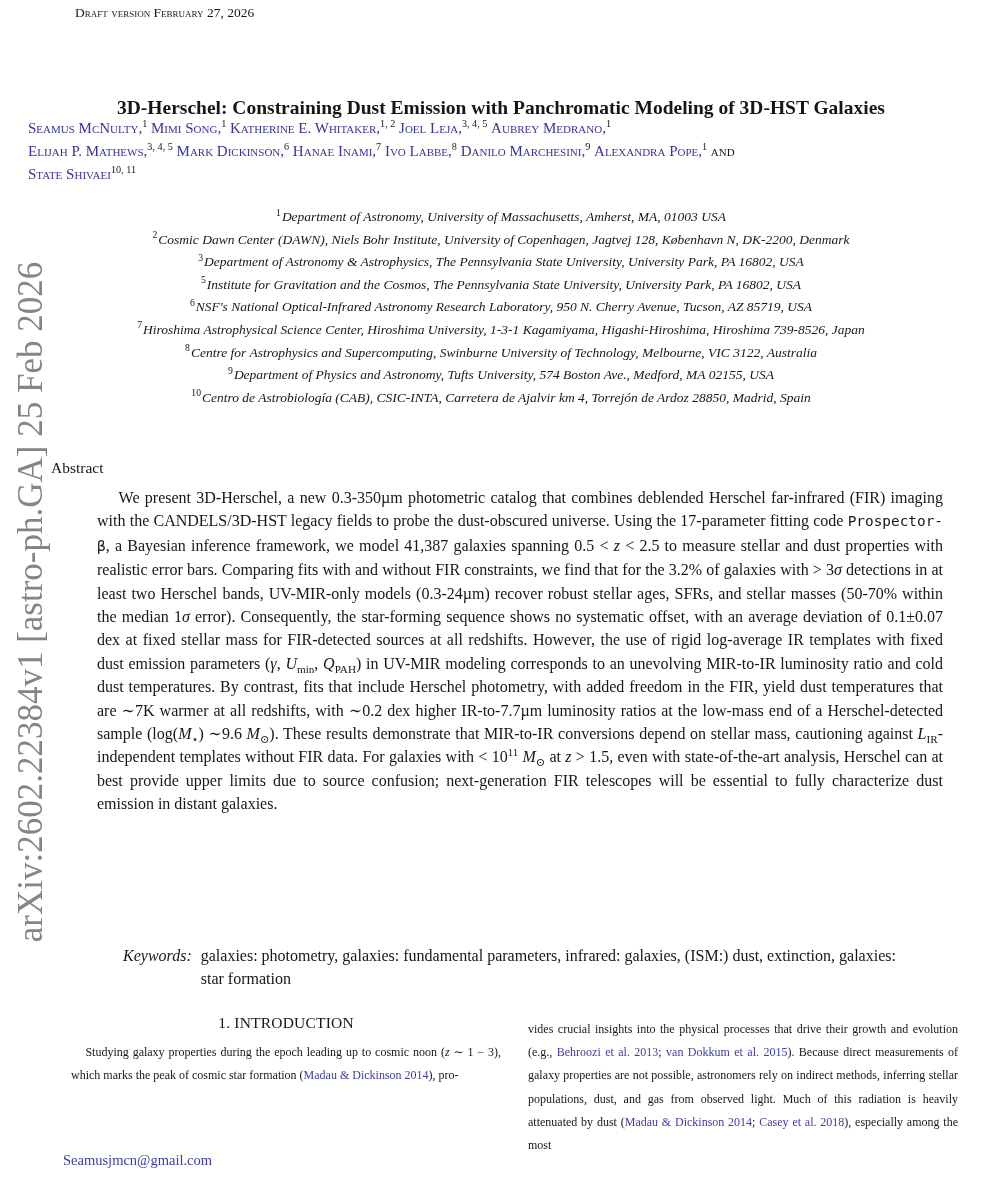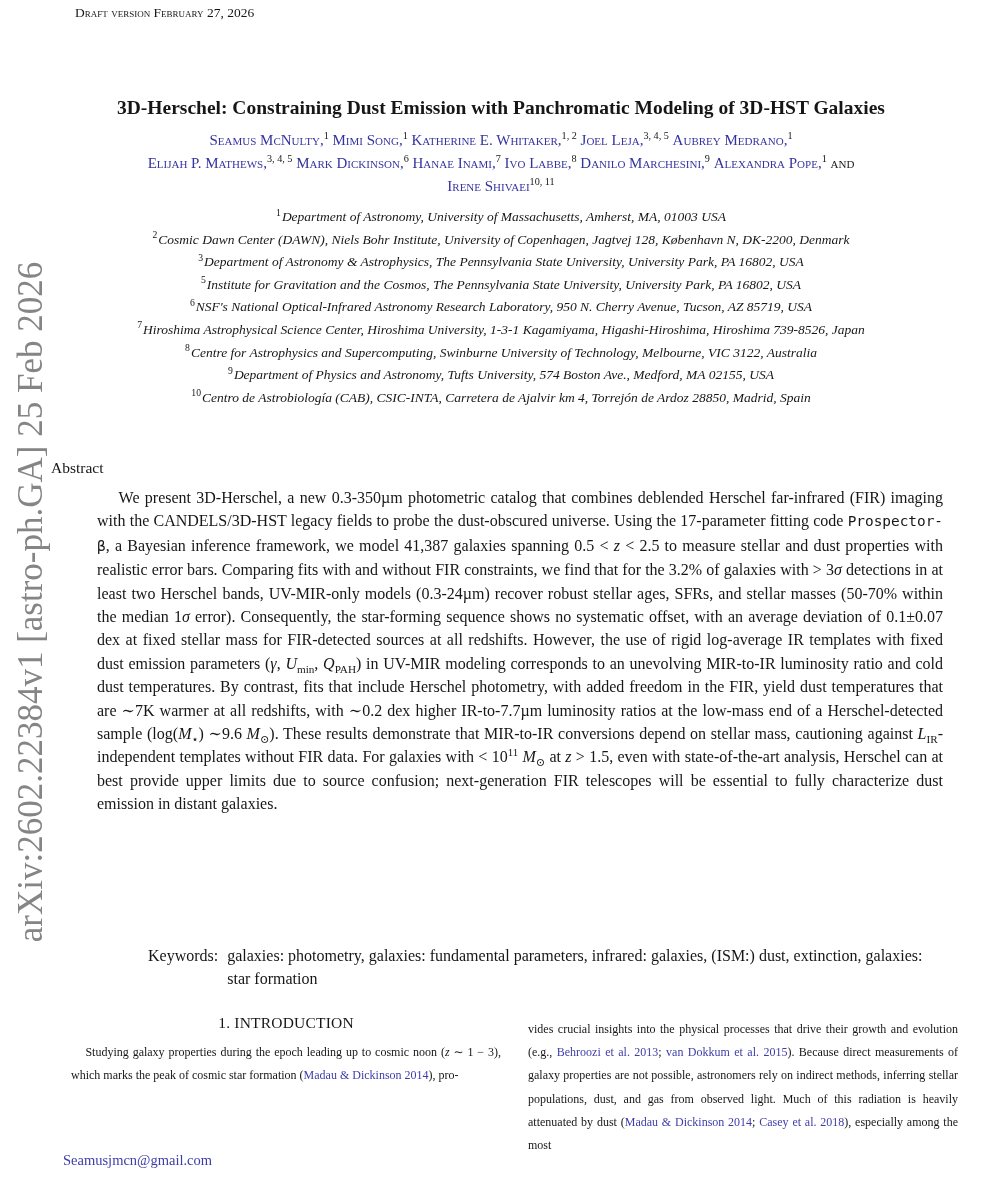--- a/index.html
+++ b/index.html
@@ -20,21 +20,21 @@
   .doc-header{position:absolute;left:75px;top:4px;font-size:13.5px;line-height:17px;}
   .doc-header .sc-line{font-variant:small-caps;}
   .seg-latex-a{font-size:0.72em;vertical-align:0.28em;margin:0 -0.06em 0 -0.12em;display:inline-block;}
   .seg-latex-e{font-size:0.9em;vertical-align:-0.22em;margin:0 -0.04em 0 -0.08em;display:inline-block;}
   .seg-b{font-weight:bold;}
   .paper-title{
     position:absolute;top:96px;left:51px;width:900px;text-align:center;
     font-weight:bold;font-size:19.5px;line-height:24px;
   }
   .authors{
-    position:absolute;top:129px;left:28px;width:946px;text-align:center;
+    position:absolute;top:117px;left:28px;width:946px;text-align:left;
     font-size:15px;line-height:23px;
   }
   .seg-author{color:var(--author-link);font-variant:small-caps;}
   .seg-sc{font-variant:small-caps;}
   .seg-sup{vertical-align:super;font-size:0.68em;line-height:0;}
   .seg-sub{vertical-align:sub;font-size:0.7em;line-height:0;}
   .seg-i{font-style:italic;}
   .seg-mono{font-family:"DejaVu Sans Mono","Liberation Mono",monospace;font-size:0.9em;}
   .seg-link{color:var(--link);}
   .affils{
@@ -46,21 +46,21 @@
     position:absolute;top:459px;left:51px;width:900px;text-align:left;font-size:15.5px;
   }
   .abstract-body{
     position:absolute;top:486px;left:97px;width:846px;
     text-align:justify;font-size:16px;line-height:23.4px;text-indent:1.35em;
   }
   .keywords{
     position:absolute;top:944px;left:123px;width:800px;
     font-size:16px;line-height:23.4px;display:flex;
   }
-  .keywords .kw-label{flex:0 0 auto;margin-right:9px;margin-left:25px;}
+  .keywords .kw-label{font-style:italic;flex:0 0 auto;margin-right:9px;}
   .keywords .kw-text{width:712px;}
   .col-left{position:absolute;top:1014px;left:63px;width:446px;}
   .col-right{position:absolute;top:1010px;left:520px;width:446px;}
   .section-heading{text-align:center;font-size:15.5px;margin:0 0 9px 0;letter-spacing:0.2px;}
   .body-par{text-align:justify;font-size:12px;line-height:23.2px;margin:8px;}
   .body-par.indent{text-indent:1.2em;}
   .footer-email{
     position:absolute;top:1152px;left:63px;font-size:14.5px;color:var(--link);
   }
 </style>
@@ -71,21 +71,21 @@
 
 <div class="doc-header">
   <div class="sc-line">Draft version February 27, 2026</div>
 </div>
 
 <div class="paper-title">3D-Herschel: Constraining Dust Emission with Panchromatic Modeling of 3D-HST Galaxies</div>
 
 <div class="authors">
   <div><span class="seg-author">Seamus McNulty,</span><span class="seg-sup">1</span><span> </span><span class="seg-author">Mimi Song,</span><span class="seg-sup">1</span><span> </span><span class="seg-author">Katherine E. Whitaker,</span><span class="seg-sup">1, 2</span><span> </span><span class="seg-author">Joel Leja,</span><span class="seg-sup">3, 4, 5</span><span> </span><span class="seg-author">Aubrey Medrano,</span><span class="seg-sup">1</span></div>
   <div><span class="seg-author">Elijah P. Mathews,</span><span class="seg-sup">3, 4, 5</span><span> </span><span class="seg-author">Mark Dickinson,</span><span class="seg-sup">6</span><span> </span><span class="seg-author">Hanae Inami,</span><span class="seg-sup">7</span><span> </span><span class="seg-author">Ivo Labbe,</span><span class="seg-sup">8</span><span> </span><span class="seg-author">Danilo Marchesini,</span><span class="seg-sup">9</span><span> </span><span class="seg-author">Alexandra Pope,</span><span class="seg-sup">1</span><span> </span><span class="seg-sc">and</span></div>
-  <div><span class="seg-author">Irene Shivaei</span><span class="seg-sup">10, 11</span></div>
+  <div><span class="seg-author">State Shivaei</span><span class="seg-sup">10, 11</span></div>
 </div>
 
 <div class="affils">
 
 <div><sup class="affil-num">1</sup><span>Department of Astronomy, University of Massachusetts, Amherst, MA, 01003 USA</span></div>
     <div><sup class="affil-num">2</sup><span>Cosmic Dawn Center (DAWN), Niels Bohr Institute, University of Copenhagen, Jagtvej 128, København N, DK-2200, Denmark</span></div>
     <div><sup class="affil-num">3</sup><span>Department of Astronomy &amp; Astrophysics, The Pennsylvania State University, University Park, PA 16802, USA</span></div>
     <div><sup class="affil-num">5</sup><span>Institute for Gravitation and the Cosmos, The Pennsylvania State University, University Park, PA 16802, USA</span></div>
     <div><sup class="affil-num">6</sup><span>NSF's National Optical-Infrared Astronomy Research Laboratory, 950 N. Cherry Avenue, Tucson, AZ 85719, USA</span></div>
     <div><sup class="affil-num">7</sup><span>Hiroshima Astrophysical Science Center, Hiroshima University, 1-3-1 Kagamiyama, Higashi-Hiroshima, Hiroshima 739-8526, Japan</span></div>

